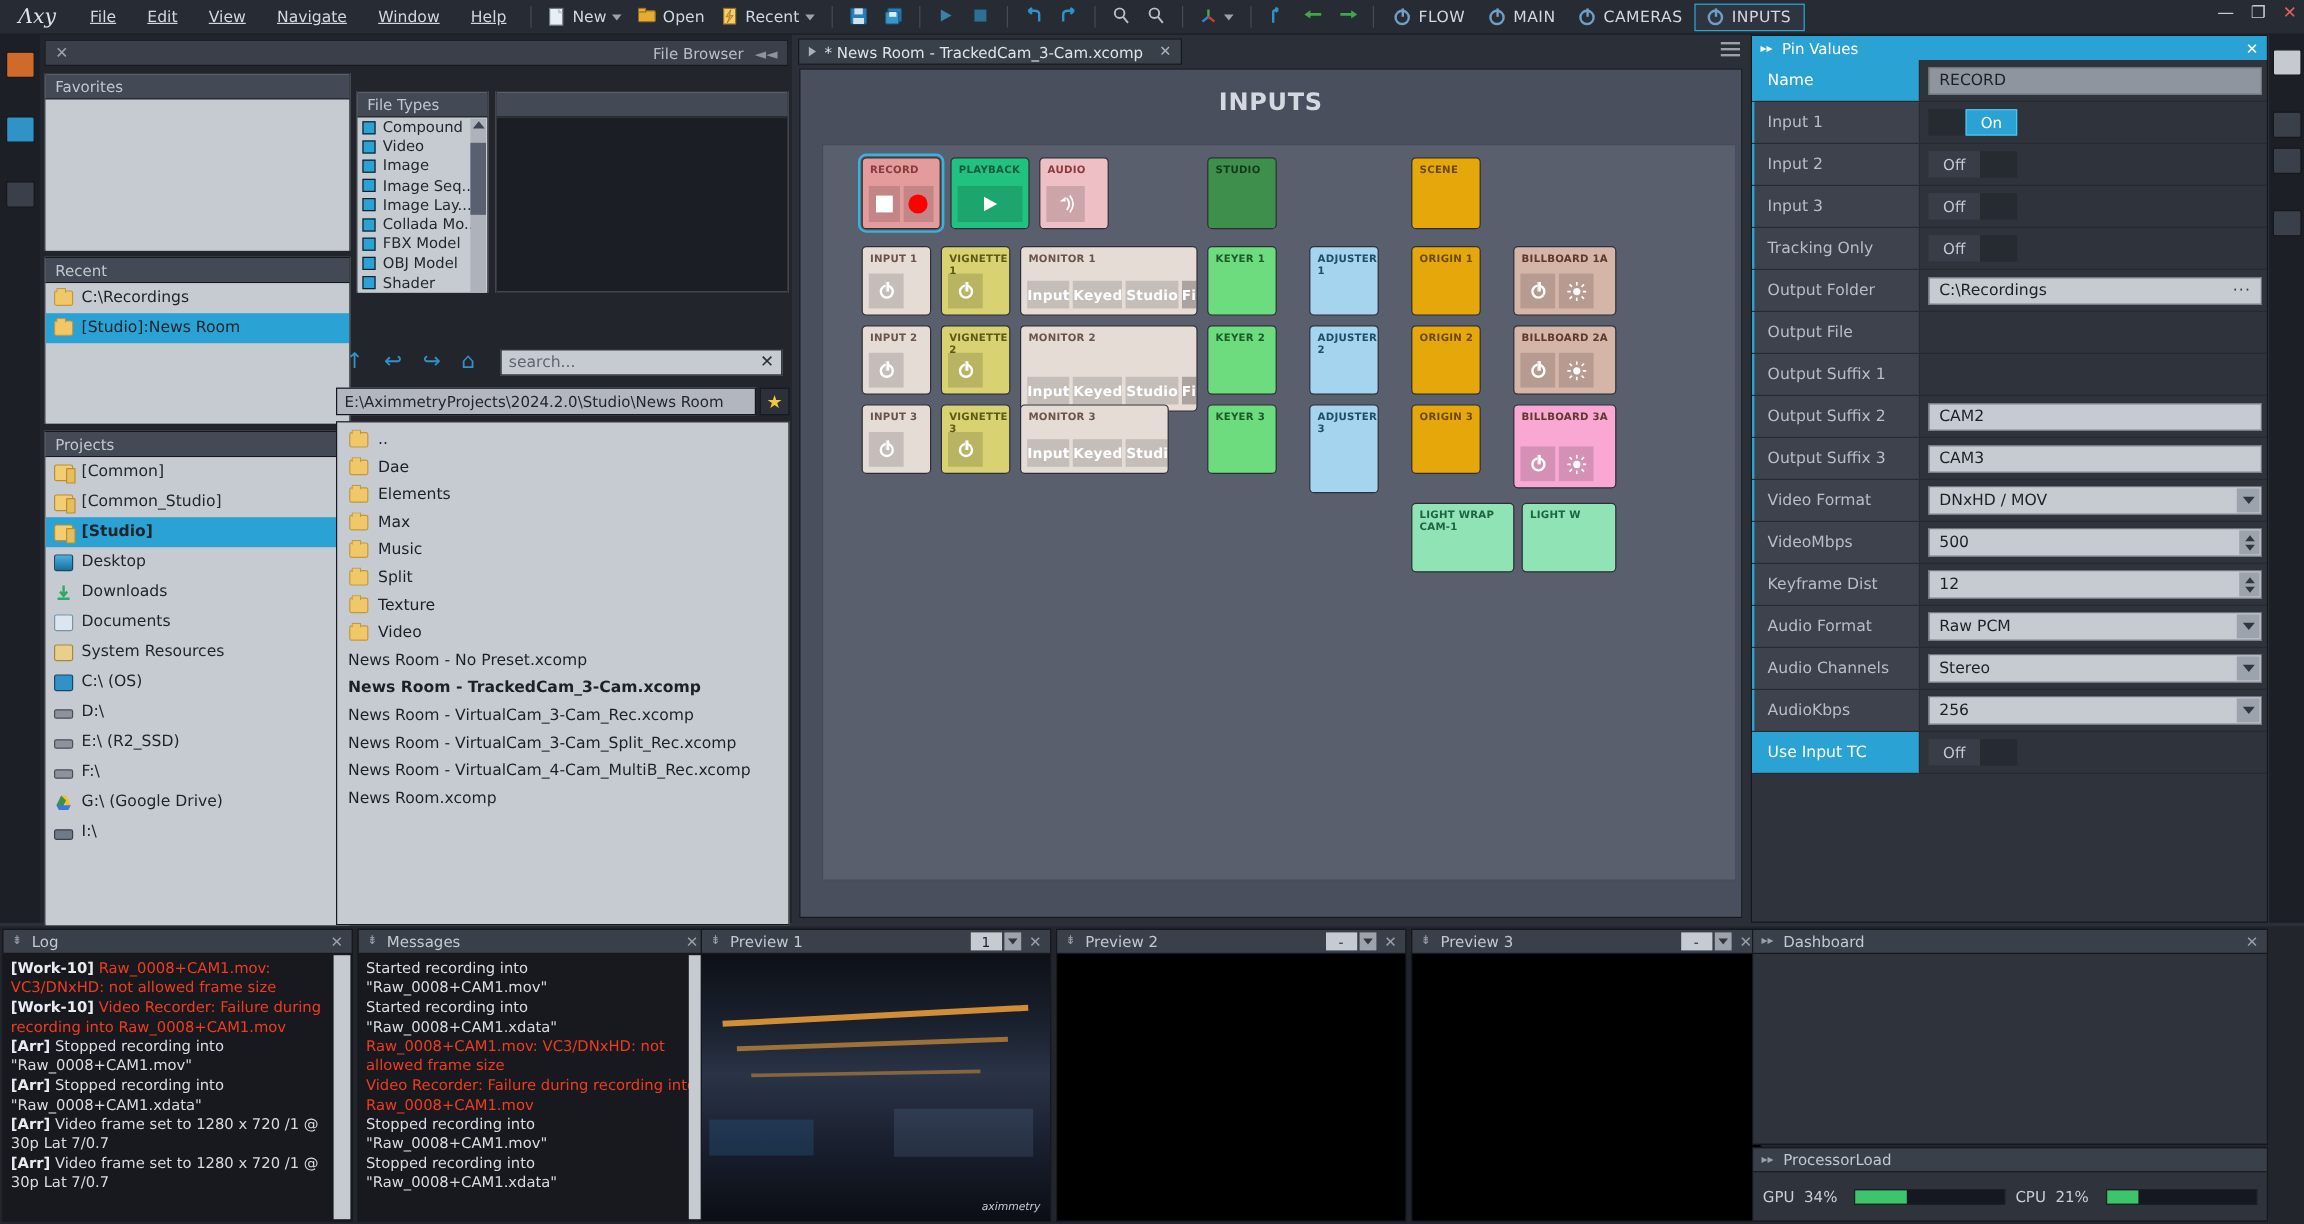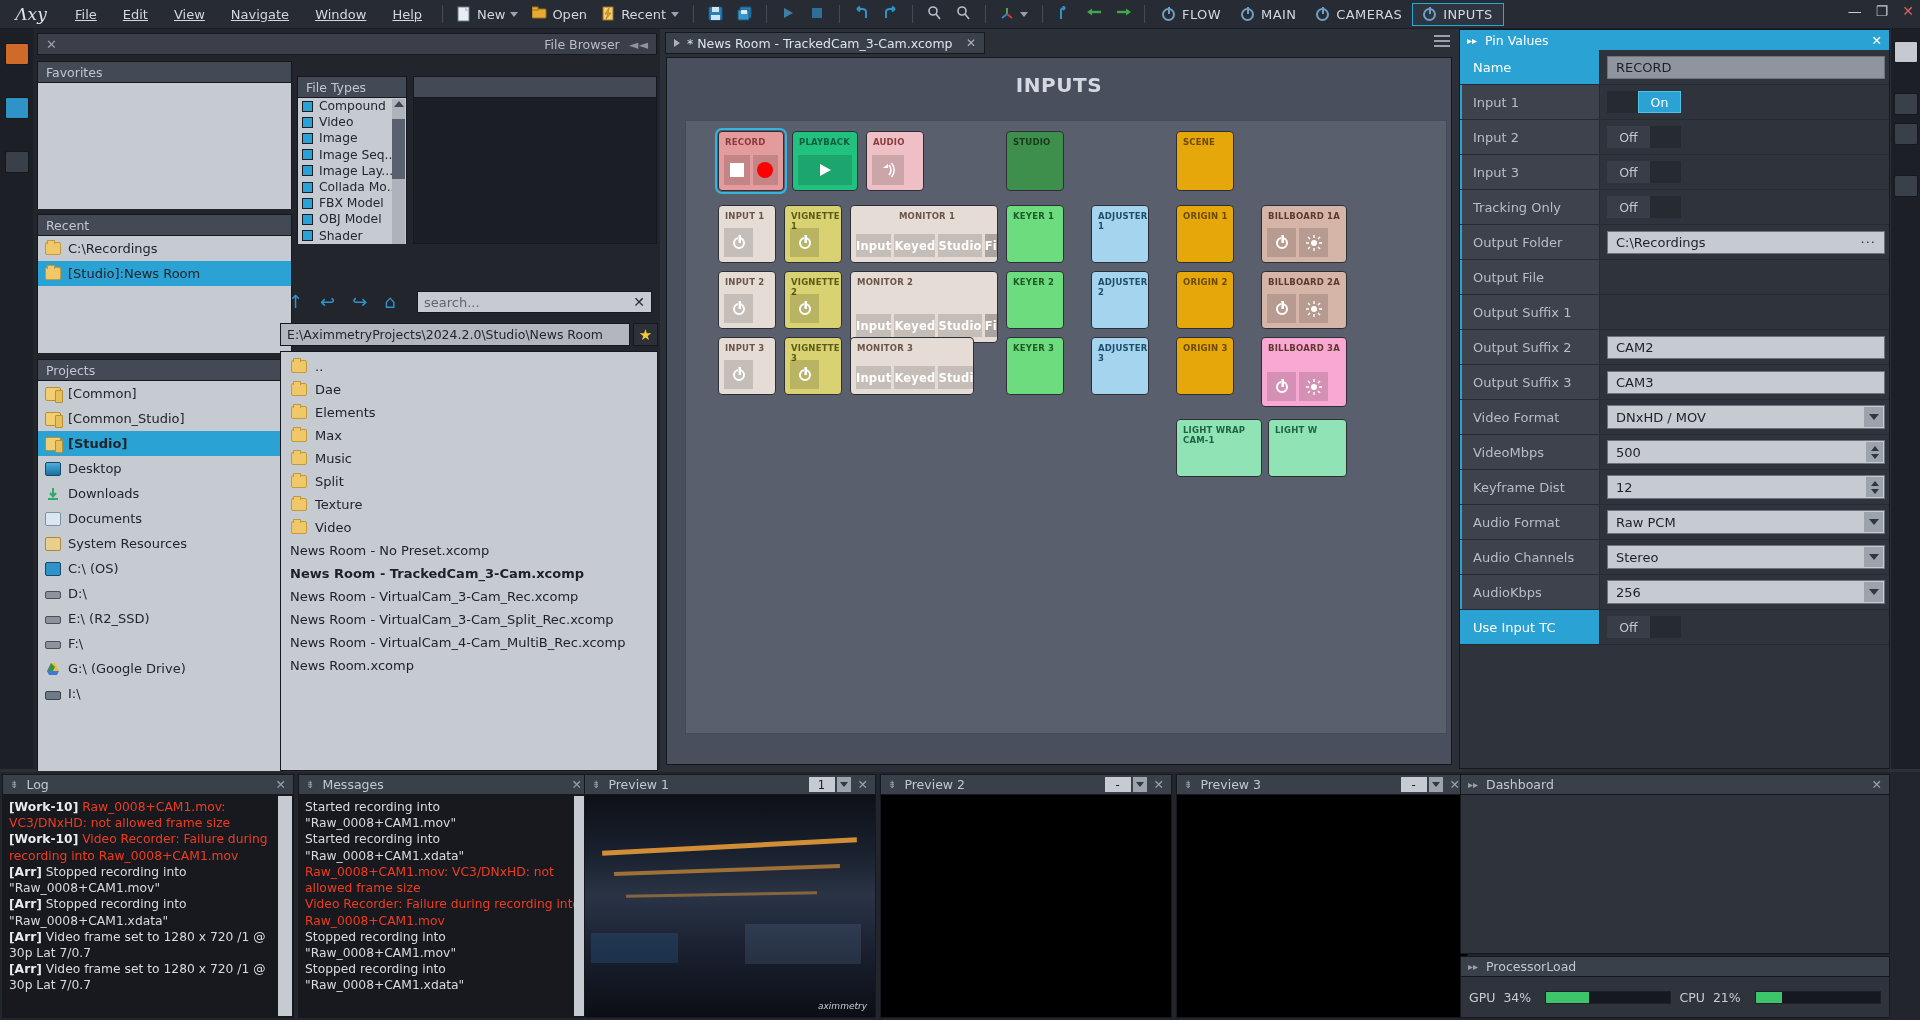--- a/index.html
+++ b/index.html
@@ -682,21 +682,21 @@
               </div>
             </div>
             <div class="node" style="left: 98px; top: 84px; width: 58px; height: 58px; background: rgb(216, 210, 114); color: rgb(93, 90, 23);">
               <div>VIGNETTE 1</div>
               <div class="nodebtns">
                 <div class="nb pwrico">
                   <span class="pwrglyph"></span>
                 </div>
               </div>
             </div>
-            <div class="node" style="left: 164px; top: 84px; width: 148px; height: 58px; background: rgb(230, 220, 214); color: rgb(107, 84, 72); text-align: center;">
+            <div class="node" style="left: 164px; top: 84px; width: 148px; height: 58px; background: rgb(230, 220, 214); color: rgb(107, 84, 72);">
               <div>MONITOR 1</div>
               <div class="nodebtns">
                 <div class="nb nbtxt" style="color:#fff">Input</div>
                 <div class="nb nbtxt" style="color:#fff">Keyed</div>
                 <div class="nb nbtxt" style="color:#fff">Studio</div>
                 <div class="nb nbtxt on" style="color:#fff">Final</div>
               </div>
             </div>
             <div class="node" style="left: 320px; top: 84px; width: 58px; height: 58px; background: rgb(109, 220, 126); color: rgb(29, 90, 40);">
               <div>KEYER 1</div>
@@ -808,21 +808,21 @@
               <div class="nodebtns">
                 <div class="nb nbtxt" style="color:#fff">Input</div>
                 <div class="nb nbtxt" style="color:#fff">Keyed</div>
                 <div class="nb nbtxt" style="color:#fff">Studio</div>
                 <div class="nb nbtxt on" style="color:#fff">Final</div>
               </div>
             </div>
             <div class="node" style="left: 320px; top: 216px; width: 58px; height: 58px; background: rgb(109, 220, 126); color: rgb(29, 90, 40);">
               <div>KEYER 3</div>
             </div>
-            <div class="node" style="left: 405px; top: 216px; width: 58px; height: 58px; background: rgb(164, 212, 238); color: rgb(29, 79, 107);">
+            <div class="node" style="left: 405px; top: 216px; width: 58px; height: 74px; background: rgb(164, 212, 238); color: rgb(29, 79, 107);">
               <div>ADJUSTER 3</div>
             </div>
             <div class="node" style="left: 490px; top: 216px; width: 58px; height: 58px; background: rgb(229, 167, 10); color: rgb(107, 74, 0);">
               <div>ORIGIN 3</div>
             </div>
             <div class="node" style="left: 575px; top: 216px; width: 86px; height: 70px; background: #f9a8d4; color: rgb(94, 57, 44);">
               <div>BILLBOARD 3A</div>
               <div class="nodebtns">
                 <div class="nb pwrico">
                   <span class="pwrglyph"></span>

